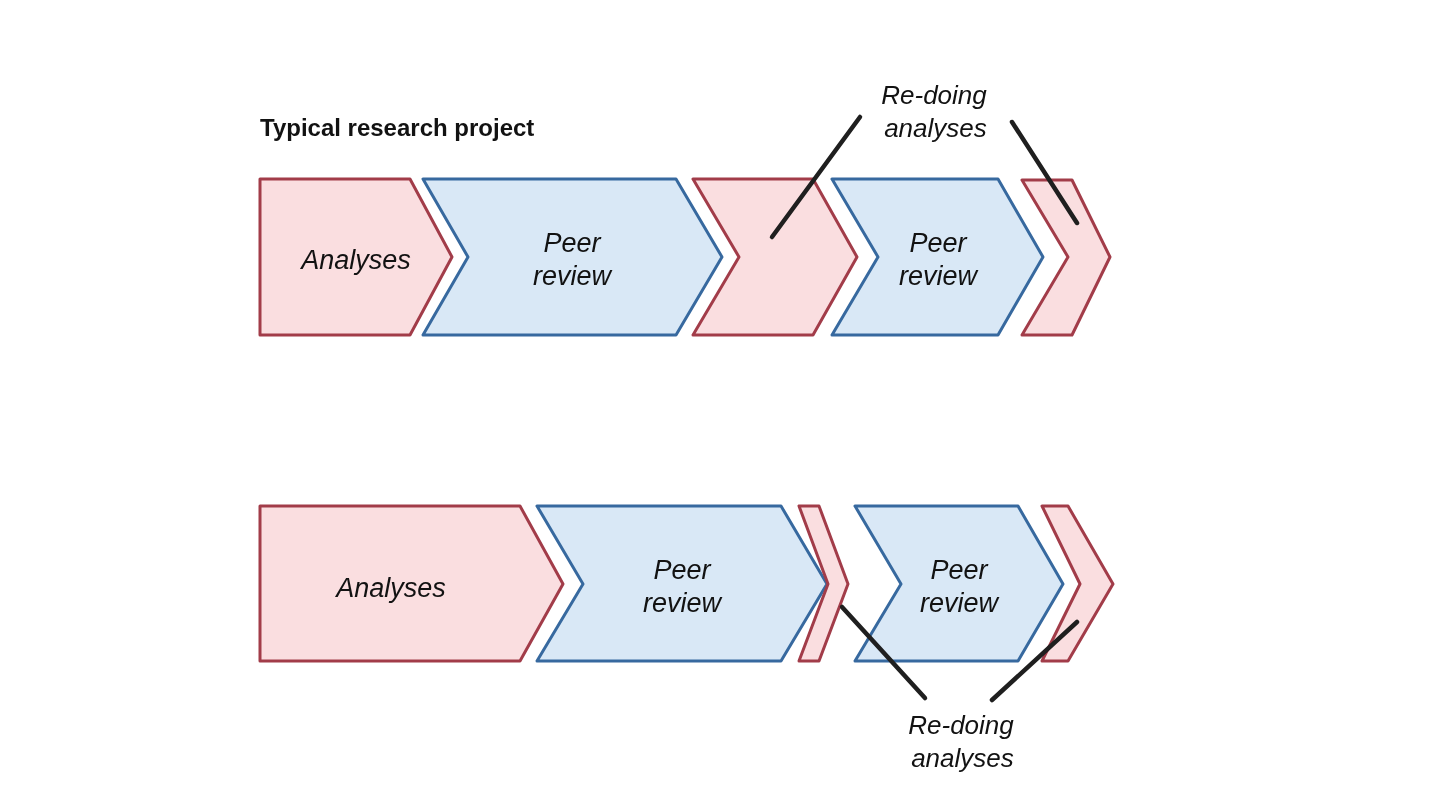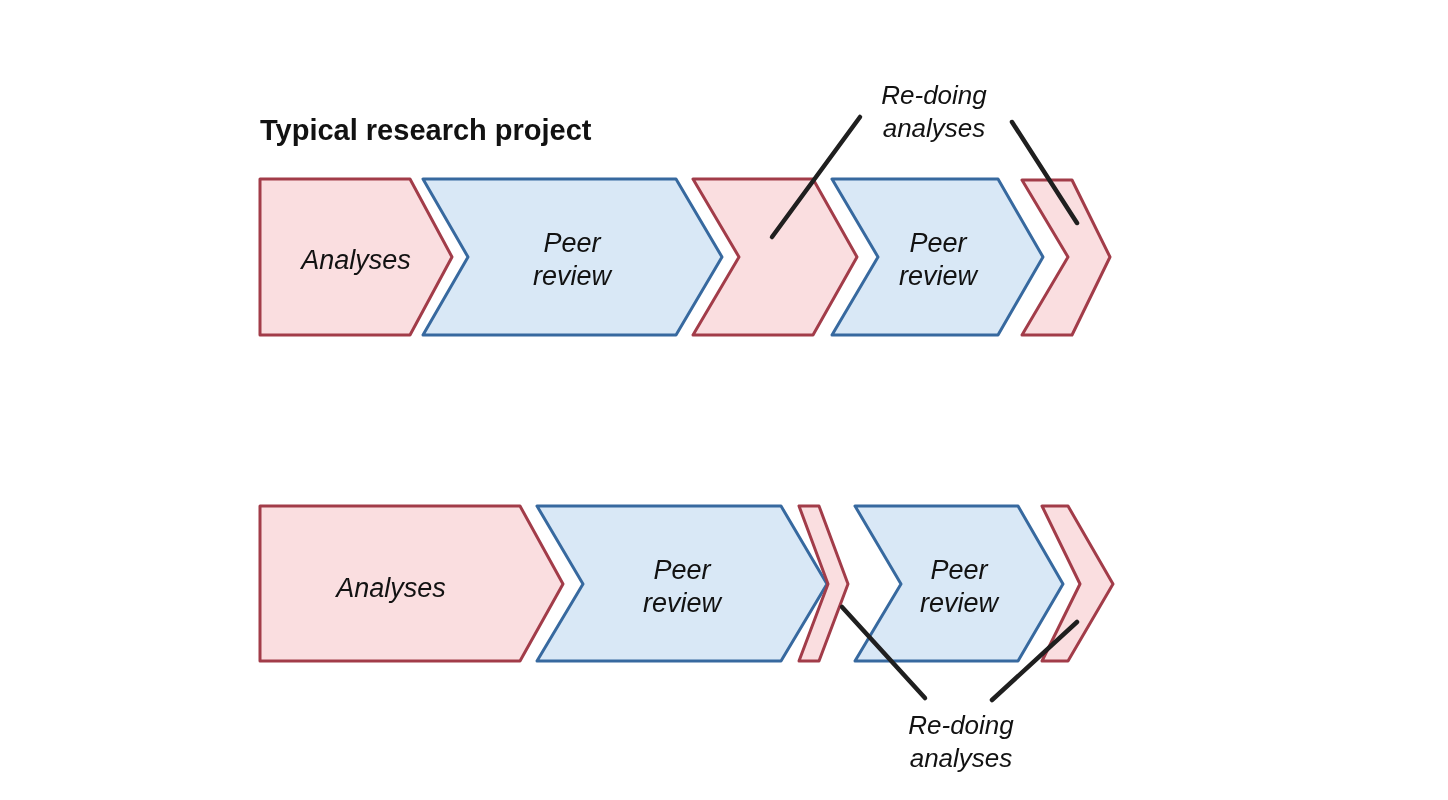--- a/index.html
+++ b/index.html
@@ -31,21 +31,21 @@
     stroke-width: 3;
     stroke-linejoin: round;
   }
   .pointer {
     stroke: var(--pointer_line, #1f1f1f);
     stroke-width: 4.5;
     stroke-linecap: round;
   }
   .title {
     position: absolute;
-    font-size: 29px;
+    font-size: 24px;
     font-weight: 700;
     color: var(--text, #121212);
     white-space: nowrap;
     letter-spacing: 0px;
   }
   .label {
     position: absolute;
     transform: translate(-50%, -50%);
     text-align: center;
     font-style: italic;
@@ -53,21 +53,21 @@
     color: var(--text, #121212);
     white-space: nowrap;
   }
   .label .ln {
     display: block;
     line-height: 33px;
   }
   .annotation {
     position: absolute;
     transform: translate(-50%, -50%);
-    text-align: center;
+    text-align: right;
     font-style: italic;
     font-size: 26px;
     color: var(--text, #121212);
     white-space: nowrap;
   }
   .annotation .ln {
     display: block;
     line-height: 33px;
   }
 </style>

